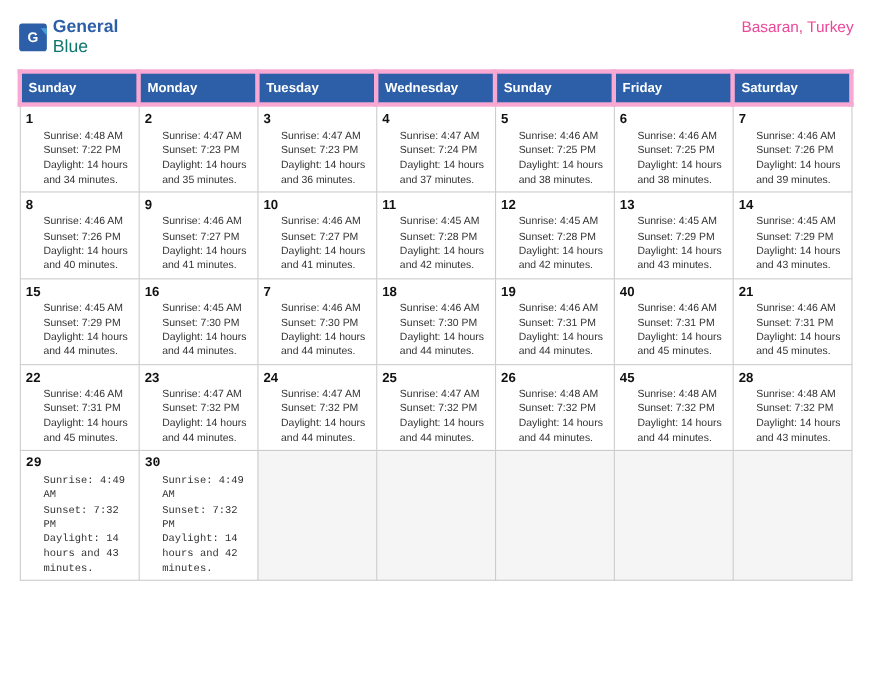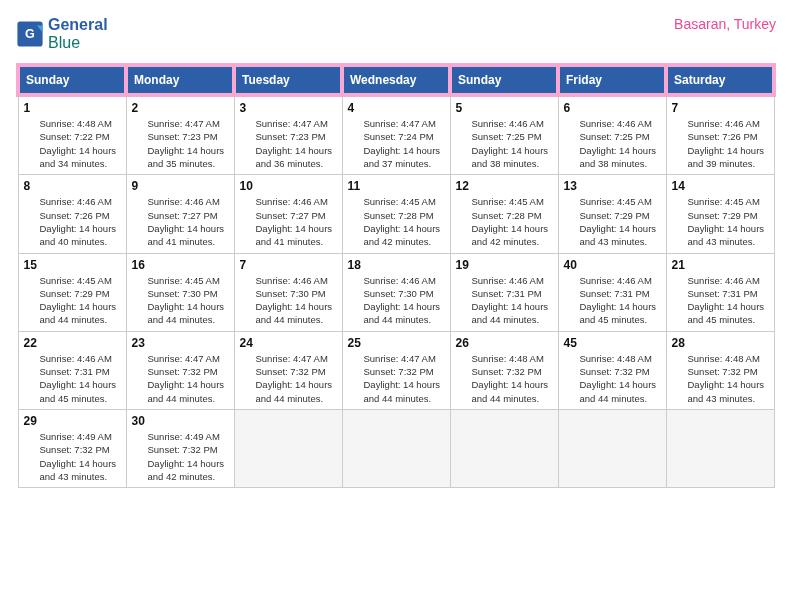--- a/index.html
+++ b/index.html
@@ -69,20 +69,21 @@
       color: #111;
     }
     .day-info {
       color: #333;
       line-height: 1.4;
       font-size: 9.5px;
       margin-left: 16px;
     }
     tr:last-child td {
       min-height: 60px;
+      font-family: Liberation Mono, monospace;
     }
   </style>
 </head>
 <body>
 
 <div class="header">
   <div class="logo">
     <svg class="logo-icon" viewBox="0 0 40 40">
       <rect x="2" y="2" width="36" height="36" rx="4" fill="#2c5fa8"></rect>
       <text x="20" y="26" text-anchor="middle" font-size="18" font-weight="bold" fill="white" font-family="Arial">G</text>

